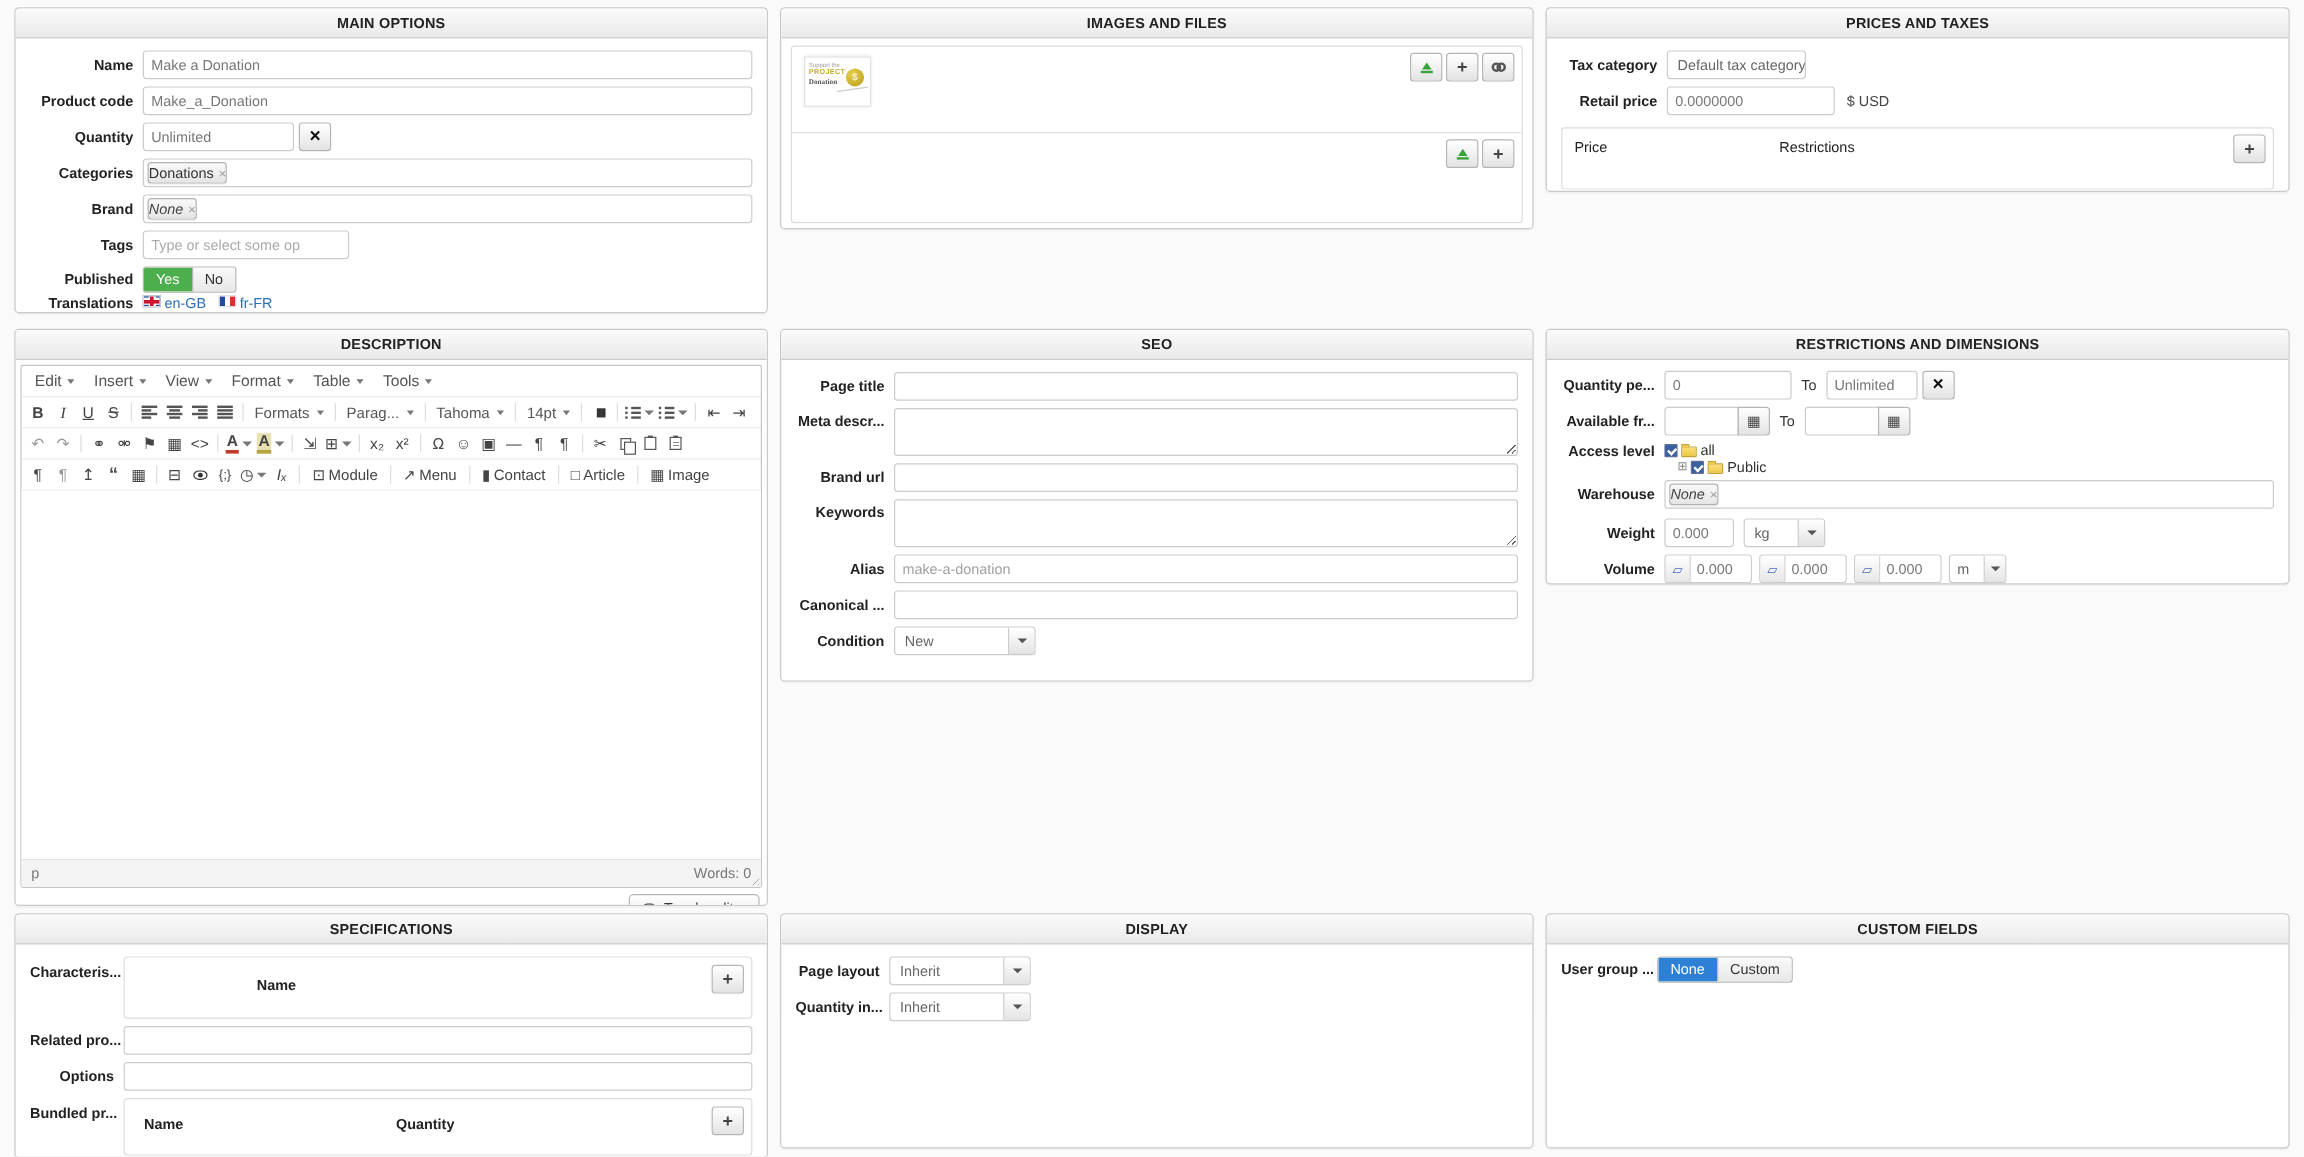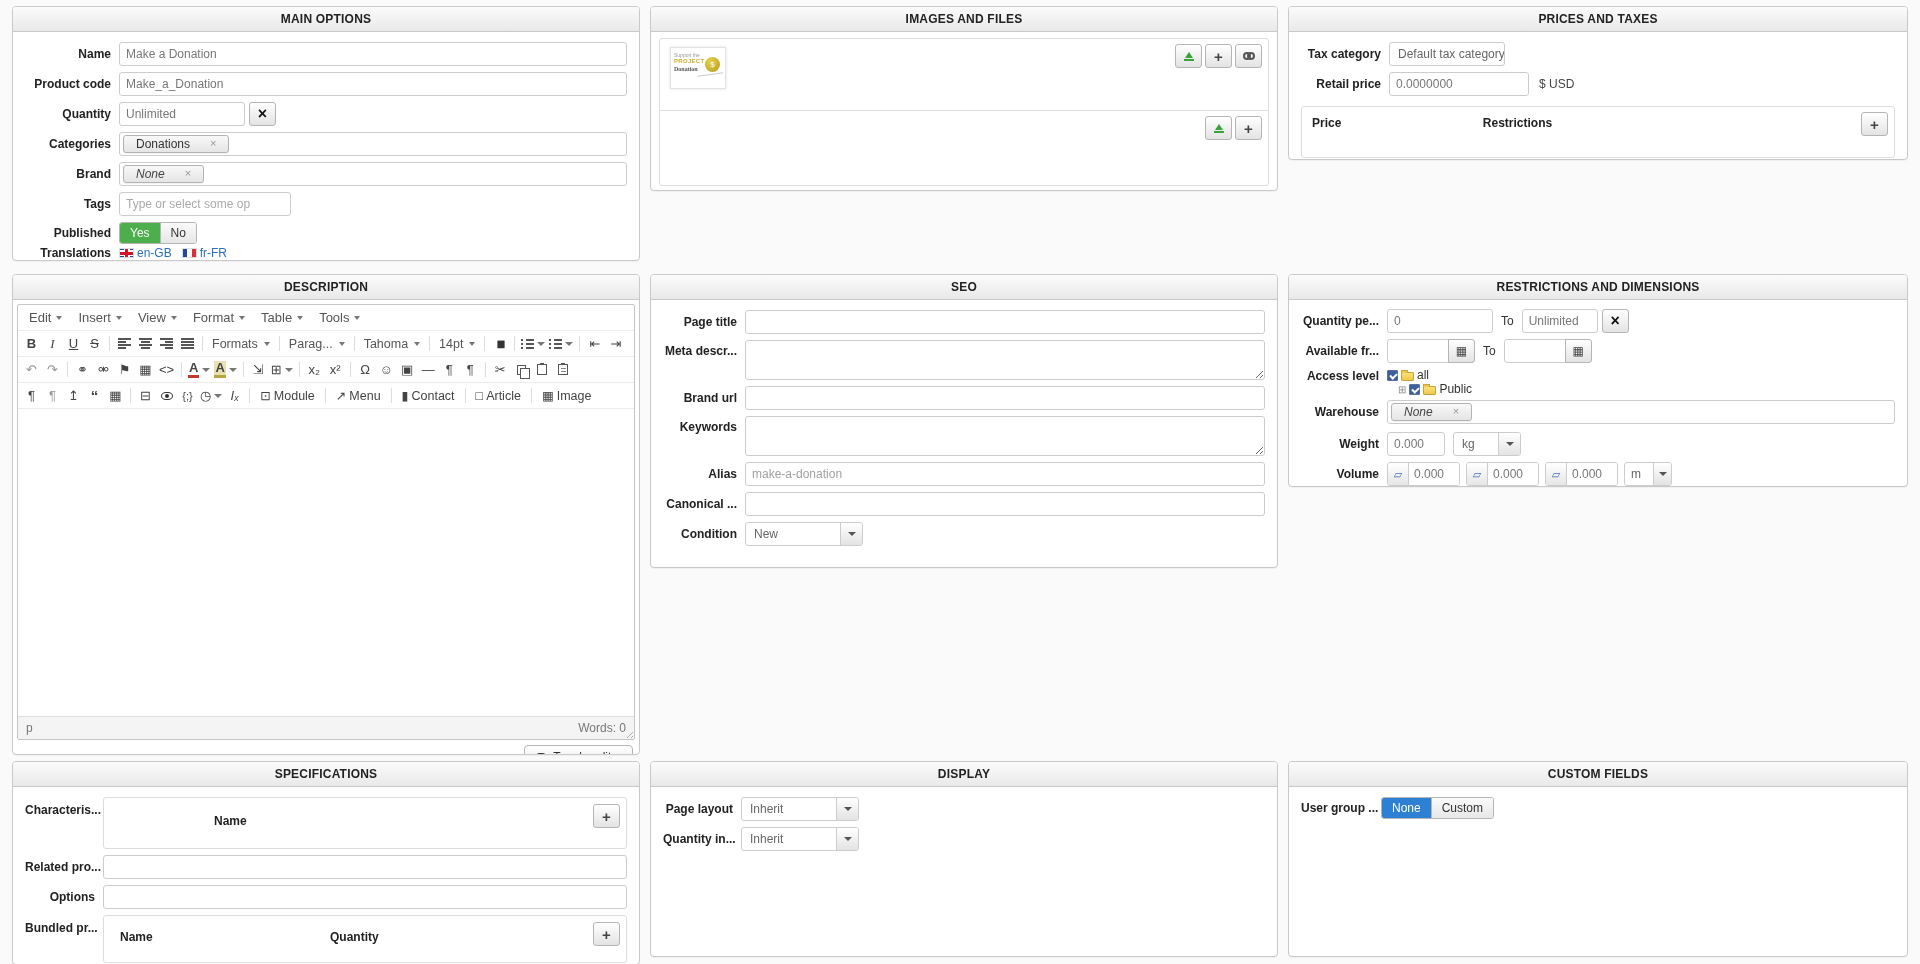--- a/index.html
+++ b/index.html
@@ -16,56 +16,56 @@
 .w-main{width:86px}.w-seo{width:74px}.w-res{width:78px}.w-pr{width:80px}.w-sp{width:70px}.w-di{width:70px}.w-cu{width:72px}
 .inp{height:24px;border:1px solid #ccc;border-radius:3px;padding:2px 6px;font:12px "Liberation Sans",sans-serif;color:#777;background:#fff;outline:none}
 .inp::placeholder{color:#aaa}
 .inp.gray{color:#a0a0a0}
 .fill{flex:1;min-width:0}
 .tarea{border:1px solid #ccc;border-radius:3px;height:40px;flex:1;resize:both;font:12px "Liberation Sans",sans-serif;color:#555;padding:3px 6px;outline:none}
 .btn{display:inline-flex;align-items:center;justify-content:center;gap:2px;height:24px;min-width:27px;padding:0 5px;border:1px solid #b5b5b5;border-radius:3px;background:linear-gradient(#fff,#e3e3e3);color:#333;cursor:pointer;flex:none}
 .xglyph{font-size:16px;font-weight:700;color:#111;line-height:1}
 .plus{font-size:15px;font-weight:700;color:#444;line-height:1}
 .chipbox{display:flex;align-items:center;border:1px solid #ccc;border-radius:3px;min-height:24px;padding:1px 3px;background:#fff}
-.chip{display:inline-flex;align-items:flex-start;gap:20px;border:1px solid #b3b3b3;border-radius:3px;background:linear-gradient(#f8f8f8,#e5e5e5);padding:1px 12px;color:#333;box-shadow:0 1px 1px rgba(0,0,0,.06)}
+.chip{display:inline-flex;align-items:flex-end;gap:4px;border:1px solid #b3b3b3;border-radius:3px;background:linear-gradient(#f8f8f8,#e5e5e5);padding:1px 0;color:#333;box-shadow:0 1px 1px rgba(0,0,0,.06)}
 .chip.it .cv{font-style:italic;color:#444}
 .chip .rm{color:#999;font-size:11px;cursor:pointer}
 .seg{display:inline-flex;border:1px solid #b5b5b5;border-radius:3px;overflow:hidden}
 .seg>span{padding:3px 10px;display:inline-flex;align-items:center;cursor:pointer}
 .seg .on{background:#4cae4c;color:#fff}
 .seg .onblue{background:#2d80d3;color:#fff}
 .seg .off{background:linear-gradient(#fafafa,#e7e7e7);color:#333;border-left:1px solid #b5b5b5}
 .sel{display:inline-flex;height:24px;border:1px solid #ccc;border-radius:3px;background:#fff;overflow:hidden;flex:none}
 .sel .sv{display:flex;align-items:center;padding:0 8px;color:#666;white-space:nowrap;flex:1}
 .sel .sb{width:22px;border-left:1px solid #ccc;background:linear-gradient(#fff,#e3e3e3);display:flex;align-items:center;justify-content:center}
 .car{width:0;height:0;border-left:4px solid transparent;border-right:4px solid transparent;border-top:4px solid #555}
 .flag{width:15px;height:10px;display:inline-block;margin-right:3px;border:1px solid #ddd;vertical-align:-1px;flex:none}
 .flag.uk{background-color:#26489c;background-image:linear-gradient(#cf142b,#cf142b),linear-gradient(#cf142b,#cf142b),linear-gradient(#fff,#fff),linear-gradient(#fff,#fff);background-size:3px 100%,100% 3px,6px 100%,100% 6px;background-position:50% 0,0 50%,50% 0,0 50%;background-repeat:no-repeat}
 .flag.fr{background:linear-gradient(90deg,#26489c 0 33%,#fff 33% 66%,#d6303b 66% 100%)}
-.link{color:#2a6fbb;text-decoration:none;display:inline-flex;align-items:center;margin-right:10px}
+.link{color:#2a6fbb;text-decoration:none;display:inline-flex;margin-right:10px}
 .filebox{border:1px solid #ddd;border-radius:3px;margin:0 2px}
 .fsec{position:relative;padding:6px}
 .fsec.imgs{height:72px;border-bottom:1px solid #ddd}
 .fsec.files{height:74px}
 .fbtns{position:absolute;top:5px;right:6px;display:flex;gap:3px}
 .nofiles{position:absolute;left:0;right:0;bottom:14px;text-align:center;color:#666;font-size:12.5px}
 .up-arrow{width:0;height:0;border-left:4px solid transparent;border-right:4px solid transparent;border-bottom:6px solid #3aa23a;margin-bottom:1px}
 .up-base{width:10px;height:2px;background:#3aa23a}
 .upcol{display:flex;flex-direction:column;align-items:center}
 .linkicon{display:inline-flex;align-items:center}
 .linkicon i{width:8px;height:8px;border:2px solid #555;border-radius:50%;display:inline-block}
 .linkicon i+i{margin-left:-4px}
 .thumb{width:56px;height:42px;background:#fff;border:1px solid #e2e2e2;box-shadow:0 0 3px rgba(0,0,0,.12);position:relative;padding:4px 3px;overflow:hidden;margin:2px 0 0 4px}
 .t1{font-size:5px;color:#999;line-height:1.2}
 .t2{font-size:6px;font-weight:700;color:#c9ad2a;letter-spacing:.3px;line-height:1.2}
 .t3{font-size:6px;color:#555;font-family:"Liberation Serif",serif;font-weight:700;line-height:1.4}
 .coin{position:absolute;right:5px;top:9px;width:15px;height:15px;border-radius:50%;background:radial-gradient(circle at 35% 30%,#e6d04a,#b89b1e);color:#fff;font-size:8px;display:flex;align-items:center;justify-content:center}
 .coin::after{content:"";position:absolute;left:-8px;bottom:-3px;width:26px;height:4px;border-bottom:1px solid #ccc;transform:rotate(-8deg)}
 .prbox{border:1px solid #ddd;border-radius:3px;margin-top:10px;height:52px;position:relative;padding:9px 8px}
-.prhead{display:flex;font-weight:700;color:#222}
+.prhead{display:flex;font-weight:400;color:#222}
 .prc1{width:30%;padding-left:2px}
 .prplus{position:absolute;top:5px;right:6px}
 .mce{border:1px solid #c5c5c5;margin:2px 2px 0;border-radius:2px;background:#fff}
 .mcebar{display:flex;align-items:center;padding:1px 3px;border-bottom:1px solid #ececec}
 .mi{display:inline-flex;align-items:center;gap:5px;padding:4px 8px;color:#555;font-size:13px;cursor:pointer}
 .mi .car{border-top-color:#777;border-left-width:3px;border-right-width:3px}
 .tbar{display:flex;align-items:center;padding:2px 3px;border-bottom:1px solid #ececec;white-space:nowrap;overflow:hidden}
 .tbtn{display:inline-flex;align-items:center;justify-content:center;min-width:21px;height:21px;padding:0 2px;border-radius:2px;color:#444;font-size:13px;cursor:pointer;flex:none}
 .tsep{width:1px;height:15px;background:#ddd;margin:0 4px;flex:none}
 .tdd{display:inline-flex;align-items:center;gap:6px;height:21px;padding:0 5px;color:#555;font-size:12.5px;cursor:pointer;flex:none}

